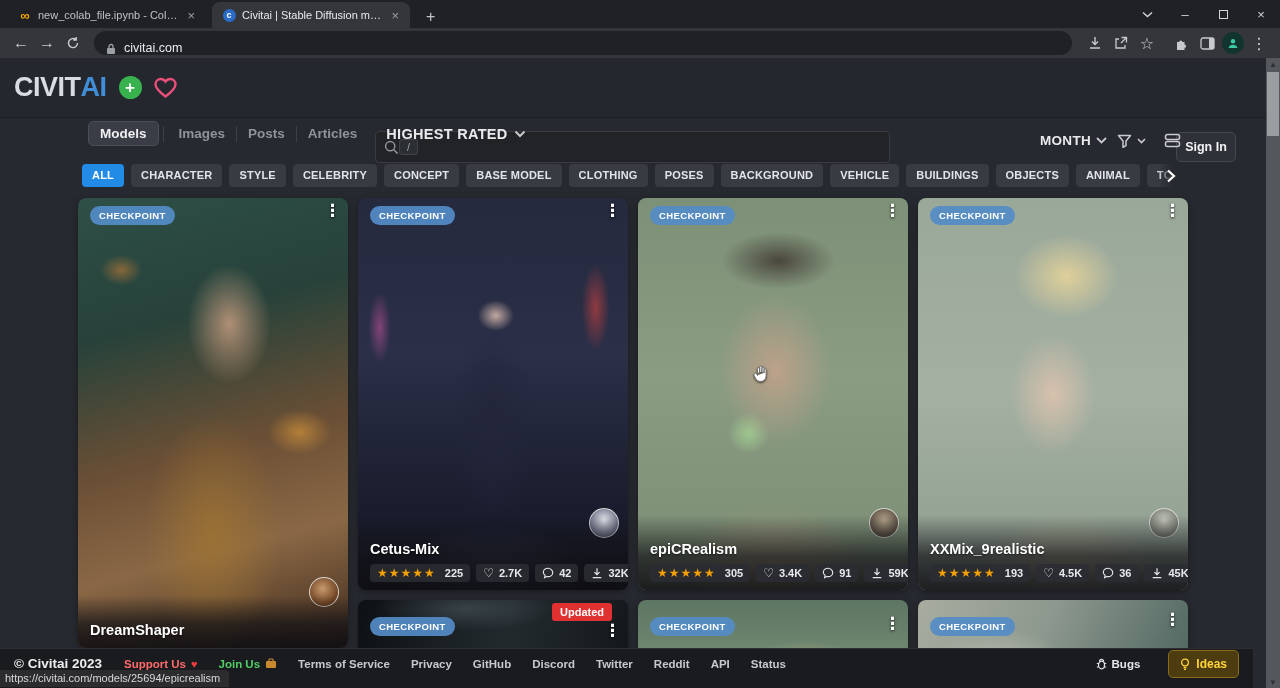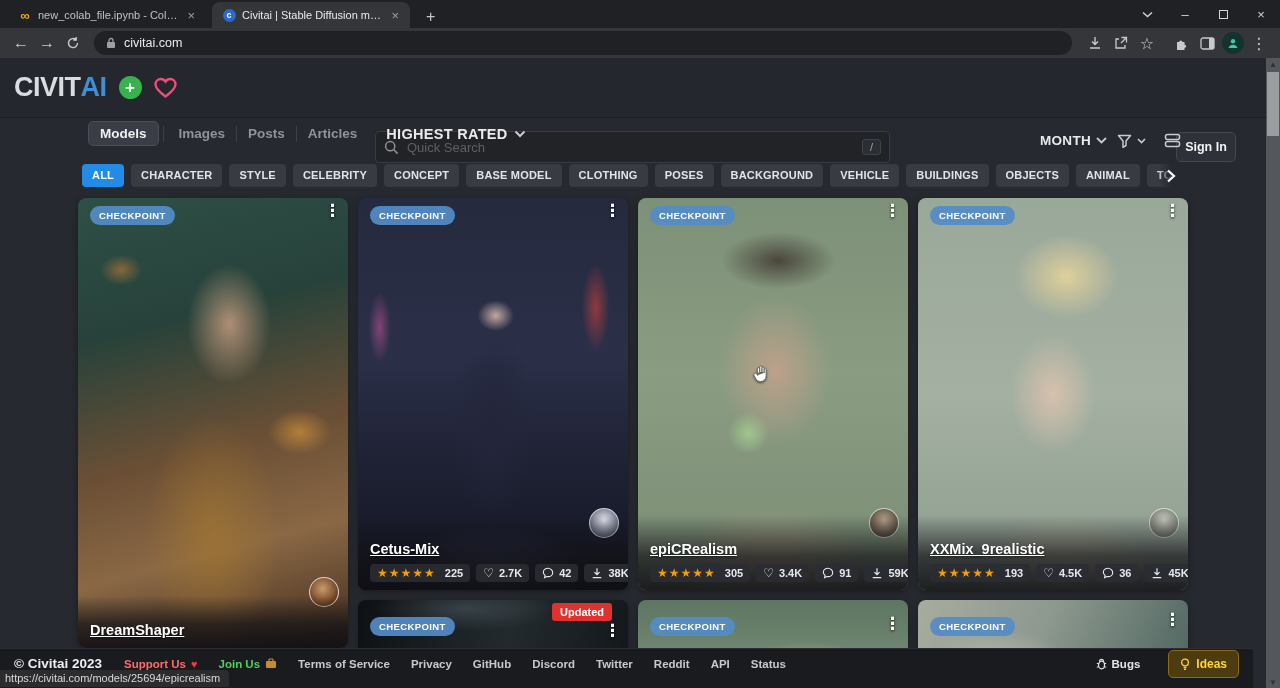--- a/index.html
+++ b/index.html
@@ -17,21 +17,21 @@
   .favicon { width:14px; height:14px; flex:none; display:flex; align-items:center; justify-content:center; }
   .colab-ico { color:#f9ab00; font-size:13px; font-weight:bold; }
   .civ-ico { width:13px; height:13px; border-radius:50%; background:#2a6bc8; color:#fff; font-size:9px; font-weight:bold; display:flex; align-items:center; justify-content:center; }
   .newtab { color:#c3c7cb; font-size:16px; margin-left:10px; padding:0 6px 2px; }
   .winctl { margin-left:auto; display:flex; align-self:flex-start; height:28px; }
   .winctl .wbtn { width:38px; height:28px; display:flex; align-items:center; justify-content:center; color:#d2d5d9; font-size:13px; }
   .box-ico { width:9px; height:9px; border:1.3px solid #d2d5d9; }
 
   .toolbar { position:absolute; left:0; top:28px; width:1280px; height:30px; background:#35363a; display:flex; align-items:center; padding:0 8px; }
   .navbtn { color:#c7cacd; font-size:16px; width:26px; height:26px; display:flex; align-items:center; justify-content:center; border-radius:50%; }
-  .addressbar { height:24px; flex:1; background:#202124; border-radius:12px; margin:0 10px 0 8px; display:flex; align-items:center; padding:0 12px; }
+  .addressbar { height:24px; flex:1; background:#202124; border-radius:12px; margin:0 10px 0 8px; display:flex; align-items:flex-end; padding:0 12px; }
   .url-text { color:#e8eaed; font-size:12.5px; margin-left:8px; }
   .tb-ico { width:26px; height:26px; display:flex; align-items:center; justify-content:center; color:#c7cacd; border-radius:50%; }
   .profile { width:22px; height:22px; border-radius:50%; background:#12342e; display:flex; align-items:center; justify-content:center; }
 
   
   .site-header { position:absolute; left:0; top:58px; width:1280px; height:60px; background:#24272d; border-bottom:1px solid #1c1e22; display:flex; align-items:center; padding:0 14px; }
   .logo { font-weight:900; font-size:27px; letter-spacing:-0.5px; display:flex; }
   .logo .c1 { color:#d9dce0; } .logo .c2 { color:#3f8ed6; }
   .plus-btn { width:23px; height:23px; border-radius:50%; background:#37b24d; color:#fff; font-size:17px; font-weight:bold; display:flex; align-items:center; justify-content:center; margin-left:12px; line-height:0; }
   .heart-btn { margin-left:11px; }
@@ -95,21 +95,21 @@
     radial-gradient(100px 55px at 30% 80%, #c9c9bcb3, transparent 75%),
     linear-gradient(115deg, #a8aca0 0%, #8d988e 45%, #4c645e 100%); }
   .chk-badge { position:absolute; top:8px; left:12px; background:rgba(84,140,199,.92); color:#fff; font-size:9.5px; font-weight:bold; letter-spacing:.4px; padding:4px 9px; border-radius:10px; }
   .kebab { position:absolute; top:3px; right:7px; color:#fff; font-size:17px; font-weight:bold; text-shadow:0 1px 3px rgba(0,0,0,.8); line-height:1.2; }
   .avatar { position:absolute; width:30px; height:30px; border-radius:50%; border:1.5px solid rgba(235,235,235,.85); right:9px; }
   .av1 { background:radial-gradient(circle at 45% 38%, #c99a6e, #6b3f1f 70%); }
   .av2 { background:radial-gradient(circle at 50% 40%, #e8eaf2, #5a5f75 75%); }
   .av3 { background:radial-gradient(circle at 50% 40%, #b7a58c, #4e4538 75%); }
   .av4 { background:radial-gradient(circle at 50% 40%, #c9cbc2, #70756a 75%); }
   .card-overlay { position:absolute; left:0; right:0; bottom:0; padding:26px 12px 8px; background:linear-gradient(180deg, rgba(20,20,24,0), rgba(18,18,22,.72) 55%, rgba(14,14,18,.88)); }
-  .card-title { color:#fff; font-size:14.5px; font-weight:bold; margin-bottom:7px; text-shadow:0 1px 2px rgba(0,0,0,.6);text-decoration:underline; }
+  .card-title { color:#fff; font-size:14.5px; font-weight:bold; margin-bottom:7px; text-shadow:0 1px 2px rgba(0,0,0,.6); }
   .stats { display:flex; align-items:center; gap:6px; }
   .pill { background:rgba(42,44,50,.88); border-radius:4px; padding:3px 7px; display:flex; align-items:center; gap:5px; color:#e6e8eb; font-size:11px; font-weight:bold; }
   .stars { color:#f59f00; font-size:12px; letter-spacing:1px; line-height:1; }
   .rt-count { margin-left:4px; }
   .pill-group { margin-left:auto; display:flex; gap:6px; }
   .heart-glyph { color:#e6e8eb; font-size:12px; line-height:1; }
   .upd-badge { position:absolute; top:3px; right:16px; background:#e03131; color:#fff; font-size:11px; font-weight:bold; padding:3px 8px; border-radius:3px; }
 
   
   footer { position:absolute; left:0; bottom:0; width:1253px; height:40px; background:#1a1b1e; border-top:1px solid #2c2e33; display:flex; align-items:center; padding:0 14px 10px; z-index:6; }
@@ -221,21 +221,20 @@
   <span class="heart-btn">
     <svg width="25" height="23" viewBox="0 0 25 23">
         <path d="M12.5 20.5C7 16.5 2.5 12.8 2.5 8.3 2.5 5.3 4.9 3 7.8 3c1.9 0 3.6 1 4.7 2.6C13.6 4 15.3 3 17.2 3c2.9 0 5.3 2.3 5.3 5.3 0 4.5-4.5 8.2-10 12.2z" fill="none" stroke="#ed4f7c" stroke-width="2.4"></path>
       </svg>
   </span>
   <div class="search-wrap">
     <svg width="15" height="15" viewBox="0 0 15 15">
         <circle cx="6.2" cy="6.2" r="4.6" stroke="#909296" stroke-width="1.5" fill="none"></circle>
         <path d="M9.8 9.8l3.8 3.8" stroke="#909296" stroke-width="1.5"></path>
       </svg>
-    <input class="search-input" placeholder="Quick Search" style="">
     <span class="kbd">/</span>
   </div>
   <div class="signin">Sign In</div>
 </div>
 
 <div class="nav-row">
   <div class="feed-tabs">
     <span class="feed-tab active">Models</span>
     <span class="vsep" style="margin:0 4px;"></span>
     <span class="feed-tab">Images</span>
@@ -329,21 +328,21 @@
         <span class="pill">
             <svg width="12" height="12" viewBox="0 0 14 14">
               <path d="M7 1.5c-3 0-5.5 2-5.5 4.6 0 1.5.8 2.8 2.1 3.6L3 12.5l2.6-1.4c.45.1.92.15 1.4.15 3 0 5.5-2 5.5-4.6S10 1.5 7 1.5z" fill="none" stroke="#e6e8eb" stroke-width="1.3"></path>
             </svg>
             <span>42</span>
           </span>
         <span class="pill">
             <svg width="12" height="12" viewBox="0 0 14 14">
               <path d="M7 1.5v7M4 6l3 3 3-3M2 12.5h10" stroke="#e6e8eb" fill="none" stroke-width="1.4"></path>
             </svg>
-            <span>38K</span>
+            <span>32K</span>
           </span>
       </span>
     </div>
   </div>
 </div>
 
 <div class="card" style="left:638px; top:198px; height:392px;">
   <div class="card-img img3"></div>
   <span class="chk-badge">CHECKPOINT</span>
   <span class="kebab">⋮</span>

